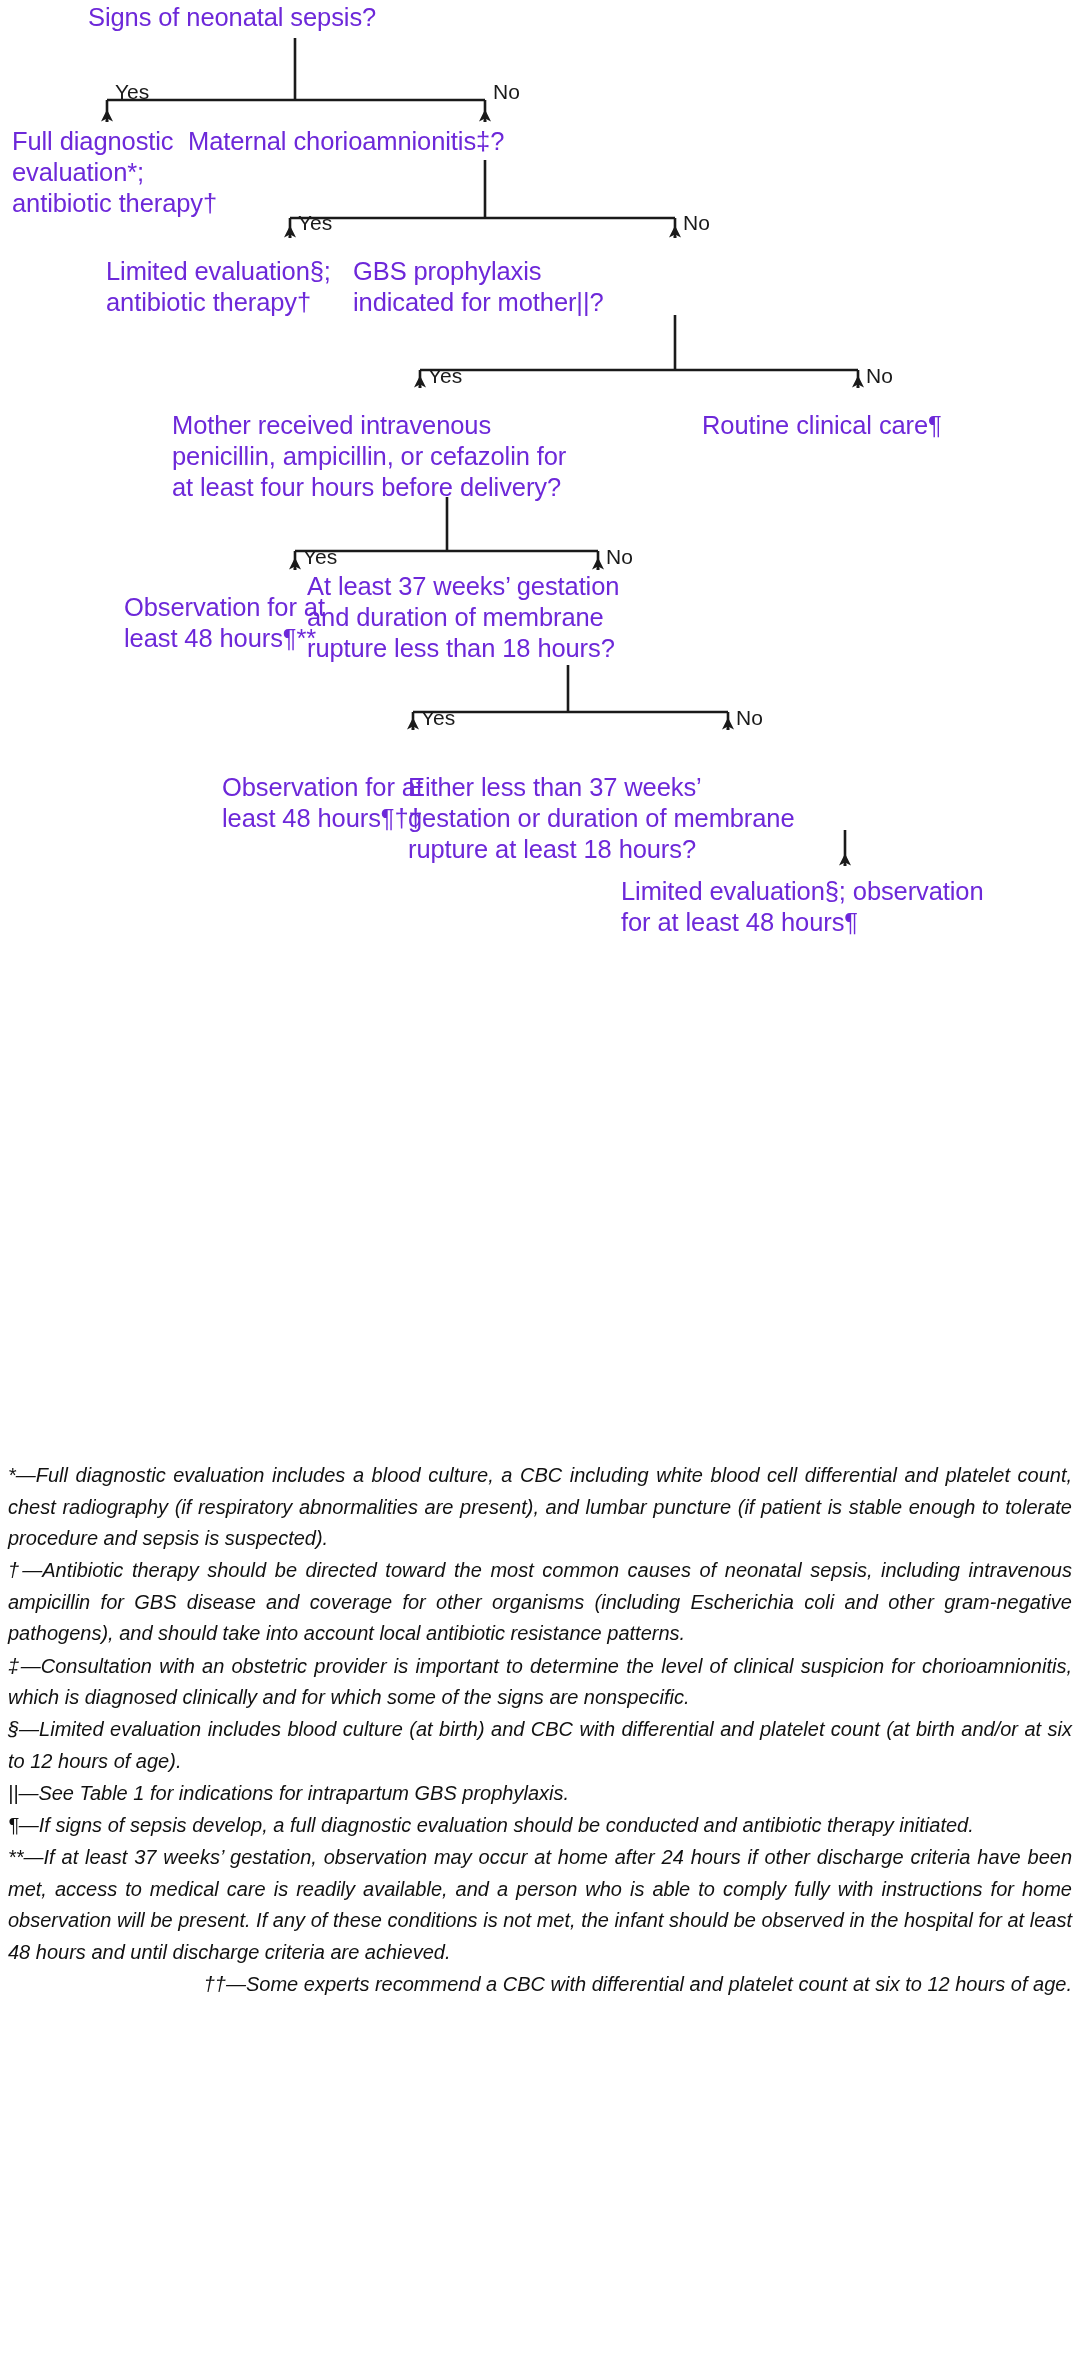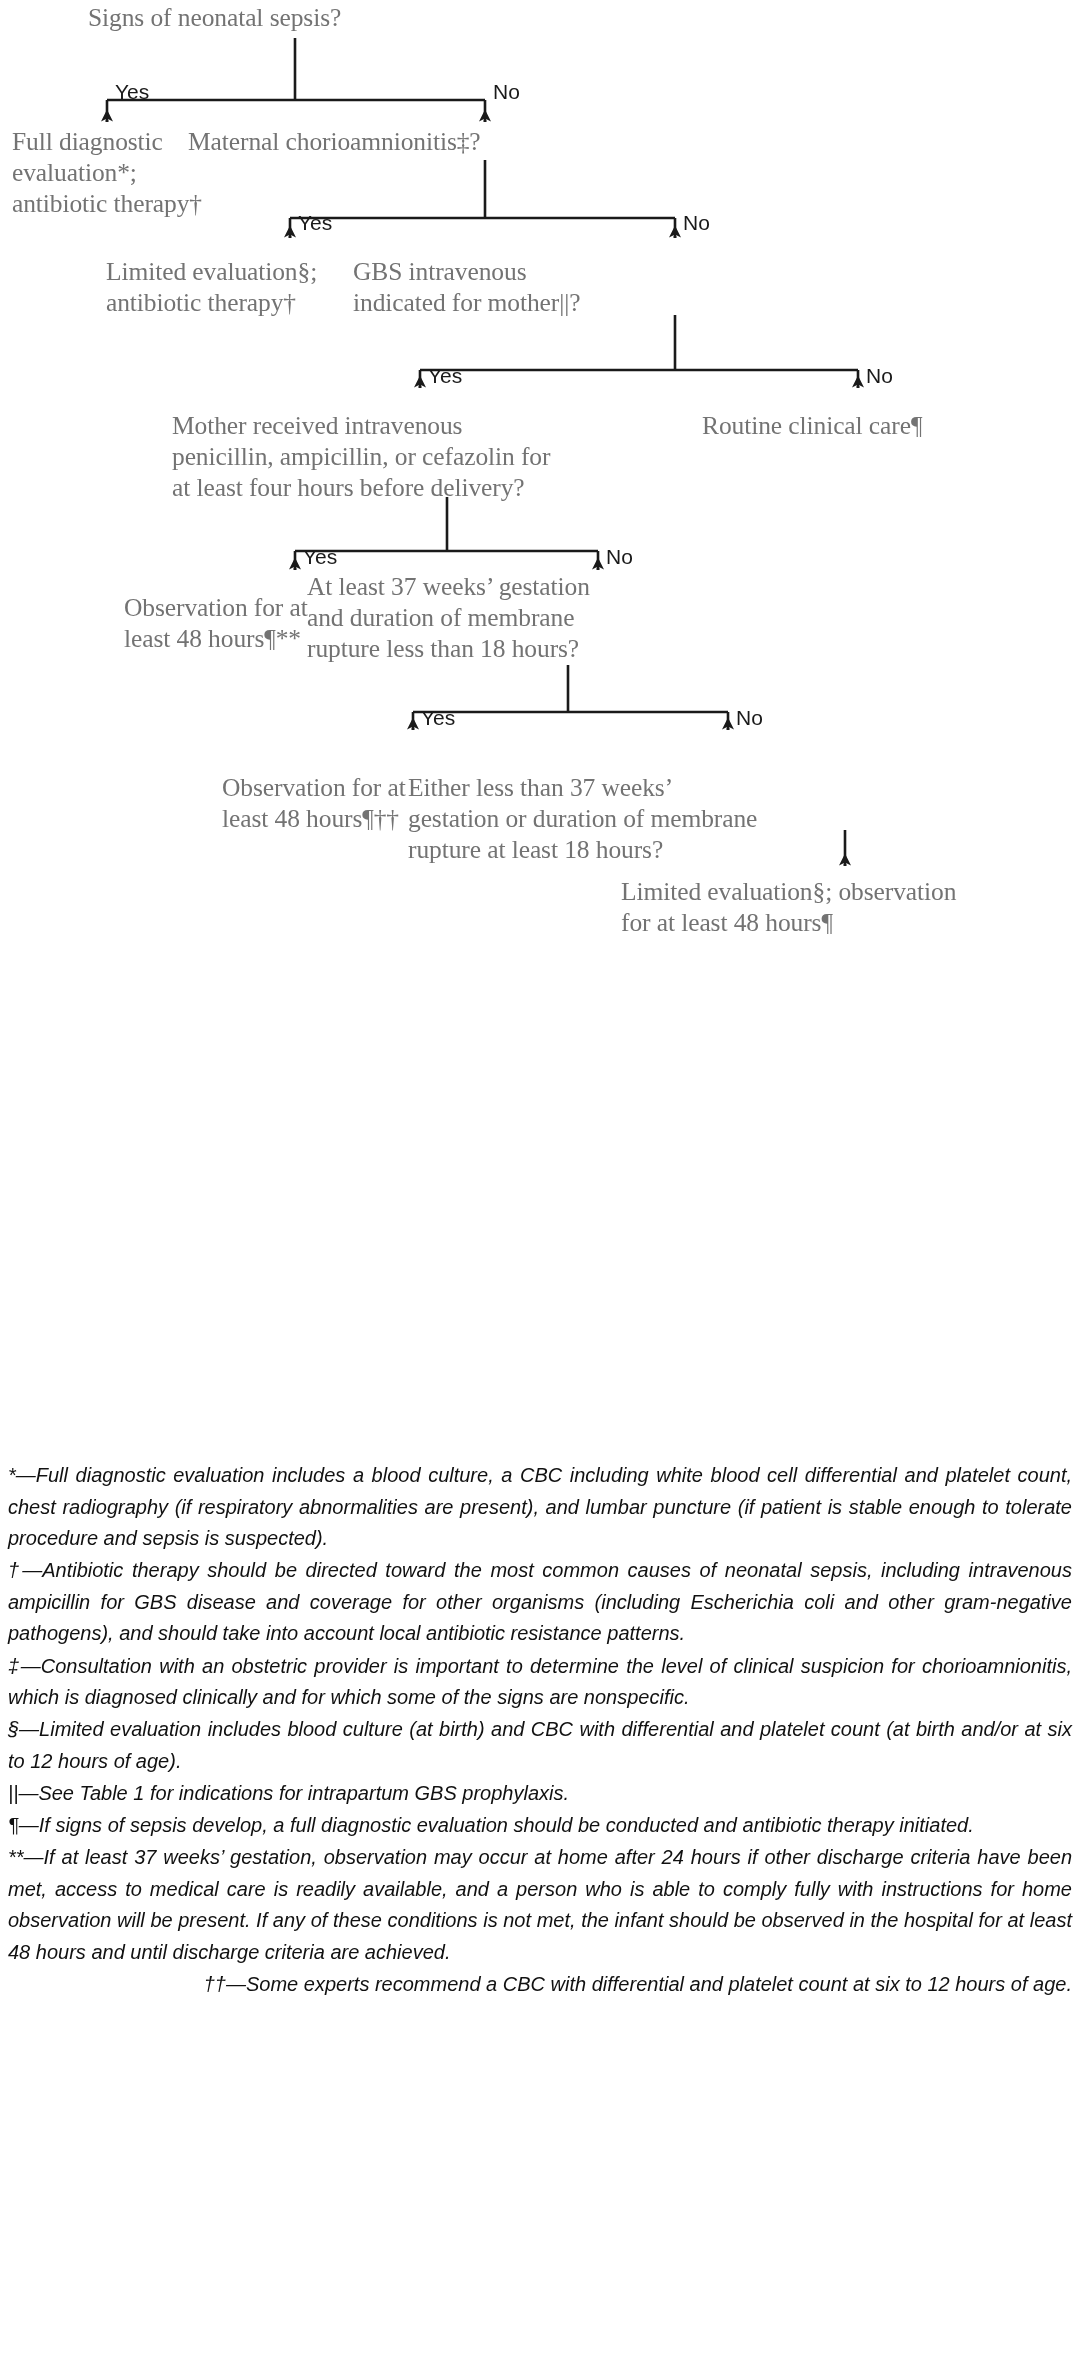--- a/index.html
+++ b/index.html
@@ -27,23 +27,22 @@
     position: absolute;
     left: 0; top: 0;
     width: 1080px;
     height: 1450px;
   }
   .node {
     position: absolute;
     font-size: 25.5px;
     line-height: 31px;
     letter-spacing: -0.1px;
-    color: #737373;
+    color: #6d28d9;
     white-space: pre-line;
-    font-family: Liberation Serif, serif;
   }
   .edge-label {
     position: absolute;
     font-size: 21px;
     line-height: 28px;
     color: #1a1a1a;
   }
 
   
   #footnotes {
@@ -120,21 +119,21 @@
 
   <div class="node" style="left:12px; top:126px; width:260px;">Full diagnostic
 evaluation*;
 antibiotic therapy†</div>
 
   <div class="node" style="left:188px; top:126px; width:420px;">Maternal chorioamnionitis‡?</div>
 
   <div class="node" style="left:106px; top:256px; width:300px;">Limited evaluation§;
 antibiotic therapy†</div>
 
-  <div class="node" style="left:353px; top:256px; width:340px;">GBS intravenous
+  <div class="node" style="left:353px; top:256px; width:340px;">GBS prophylaxis
 indicated for mother||?</div>
 
   <div class="node" style="left:172px; top:410px; width:420px;">Mother received intravenous
 penicillin, ampicillin, or cefazolin for
 at least four hours before delivery?</div>
 
   <div class="node" style="left:702px; top:410px; width:330px;">Routine clinical care¶</div>
 
   <div class="node" style="left:124px; top:592px; width:280px;">Observation for at
 least 48 hours¶**</div>

